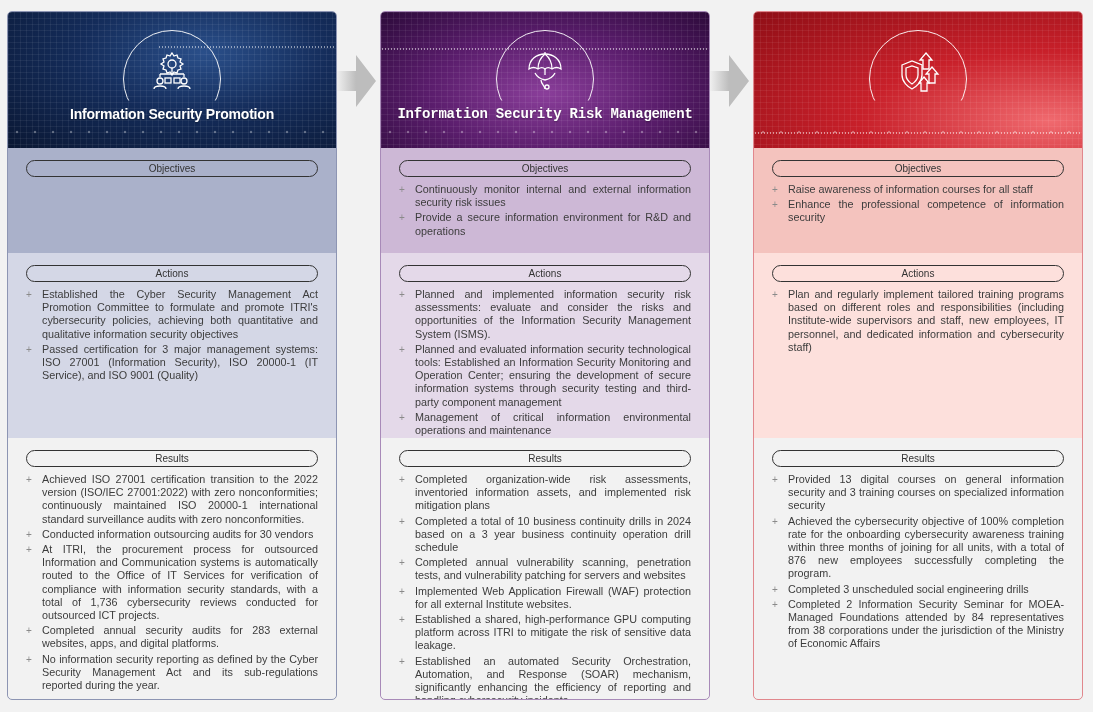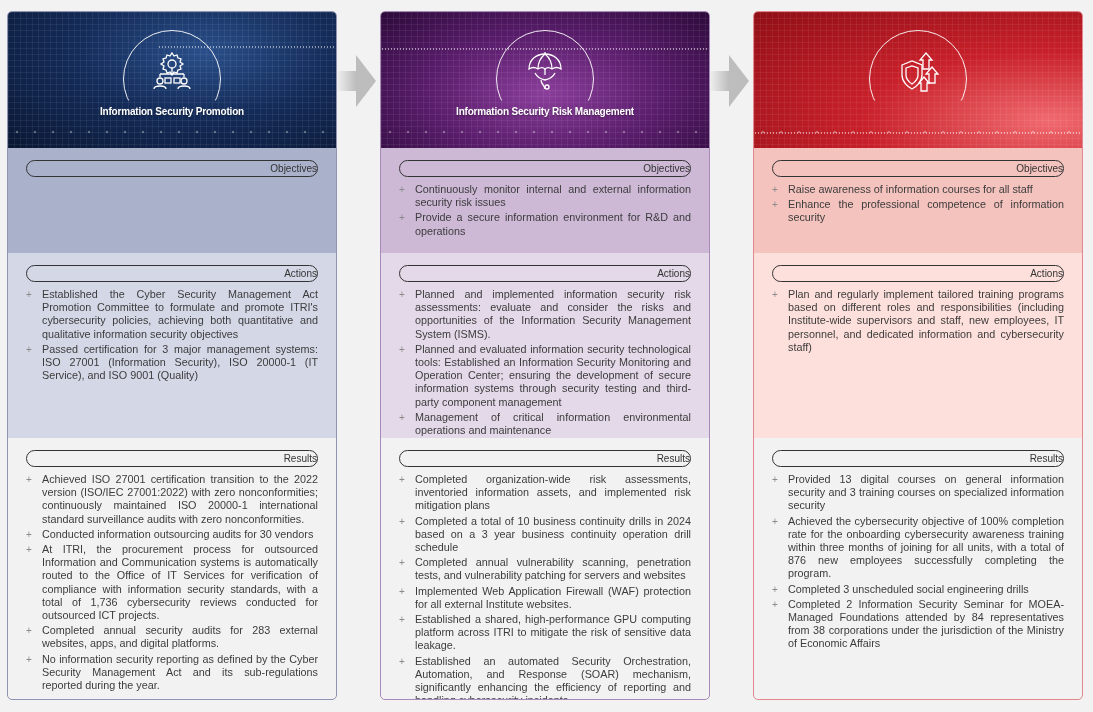--- a/index.html
+++ b/index.html
@@ -9,21 +9,21 @@
     .card {
       position: absolute; top: 11px; width: 330px; height: 689px;
       border: 1.5px solid; border-radius: 5px; overflow: hidden; background: #f2f2f2;
     }
     .card.c0 { left: 7px;  border-color: #8d95b3; }
     .card.c1 { left: 380px; border-color: #a88ab8; }
     .card.c2 { left: 753px; border-color: #e1878d; }
 
     .banner { position: relative; height: 136px; overflow: hidden; }
     .c0 .banner { background: radial-gradient(ellipse at 60% 30%, #2a4f8a 0%, #142c5a 45%, #0a1733 100%); }
-    .c1 .banner { background: radial-gradient(ellipse at 50% 60%, #8a3e9a 0%, #5a1d6c 50%, #2c0a3a 100%); }
+    .c1 .banner { background: radial-gradient(ellipse at 50% 60%, #8a3e9a 0%, #5a1d6c 50%, #2c0a3a 100%); font-family: Liberation Mono, monospace; }
     .c2 .banner { background: radial-gradient(ellipse at 90% 80%, #f06a6f 0%, #c8202a 45%, #8f0e16 100%); }
 
     .banner .grid {
       position: absolute; inset: 0;
       background-image:
         linear-gradient(rgba(255,255,255,0.06) 1px, transparent 1px),
         linear-gradient(90deg, rgba(255,255,255,0.06) 1px, transparent 1px);
       background-size: 6px 6px;
     }
     .banner .dots {
@@ -37,36 +37,36 @@
       background-size: 3px 2px;
     }
     .banner .arc {
       position: absolute; left: 50%; top: 18px; width: 98px; height: 98px;
       margin-left: -49px; border: 1.5px solid rgba(255,255,255,0.92); border-radius: 50%;
       clip-path: inset(0 0 28% 0);
     }
     .banner .icon { position: absolute; left: 50%; top: 37px; width: 44px; height: 44px; margin-left: -22px; }
     .banner .title {
       position: absolute; left: 0; right: 0; top: 94px; text-align: center;
-      color: #fff; font-weight: bold; font-size: 10px; letter-spacing: -0.2px;
+      color: #fff; font-weight: bold; font-size: 14px; letter-spacing: -0.2px;
       text-shadow: 0 1px 2px rgba(0,0,0,0.35);
     }
 
     .section { position: relative; padding: 12px 18px 0 18px; }
     .c0 .obj { background: #aab1ca; height: 105px; }
     .c0 .act { background: #d4d7e6; height: 185px; }
     .c1 .obj { background: #cdb8d6; height: 105px; }
     .c1 .act { background: #e4d9e9; height: 185px; }
     .c2 .obj { background: #f4c3be; height: 105px; }
     .c2 .act { background: #fde0dc; height: 185px; }
     .res { background: #f2f2f2; height: 258px; }
 
     .pill {
       height: 17px; border: 1.2px solid #333; border-radius: 9px;
-      text-align: right; font-size: 10px; line-height: 15px; color: #333;
+      text-align: center; font-size: 10px; line-height: 15px; color: #333;
       margin: 0 0 6px 0;
     }
     ul.items { list-style: none; }
     ul.items li {
       position: relative; padding-left: 16px; font-size: 10.8px; line-height: 13.2px;
       color: #3c3c3c; margin-bottom: 2px; text-align: justify;
     }
     ul.items li::before {
       content: "+"; position: absolute; left: 0; top: 0; color: #8a8a8a; font-size: 10px;
     }

